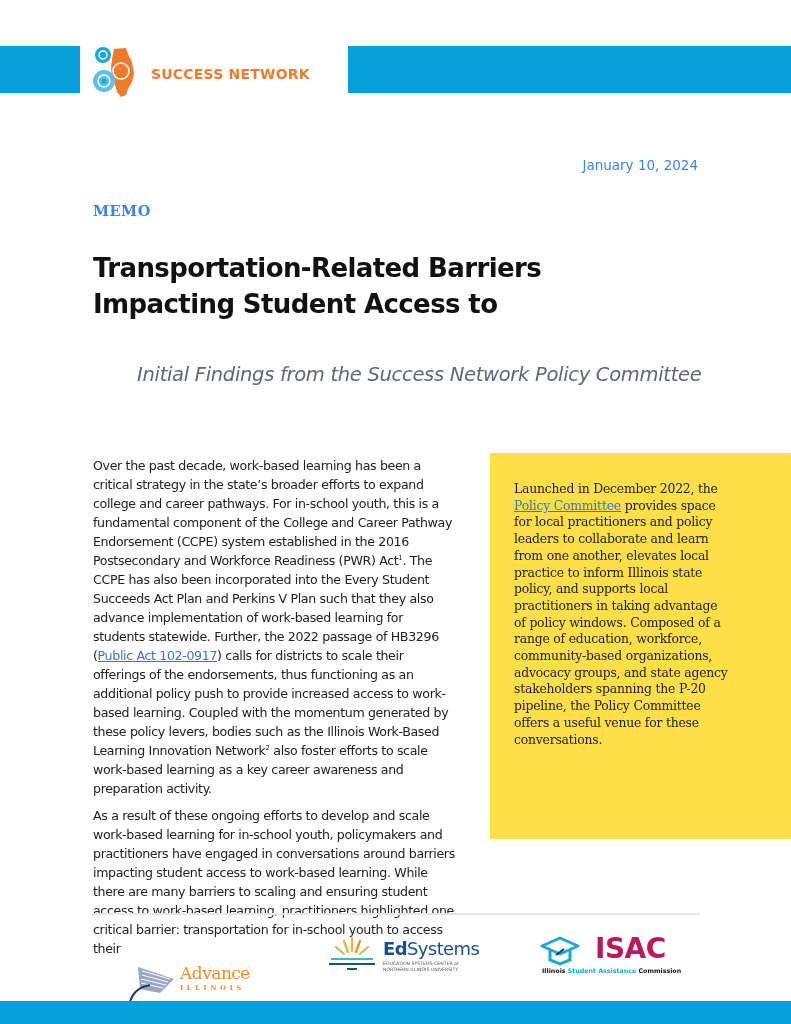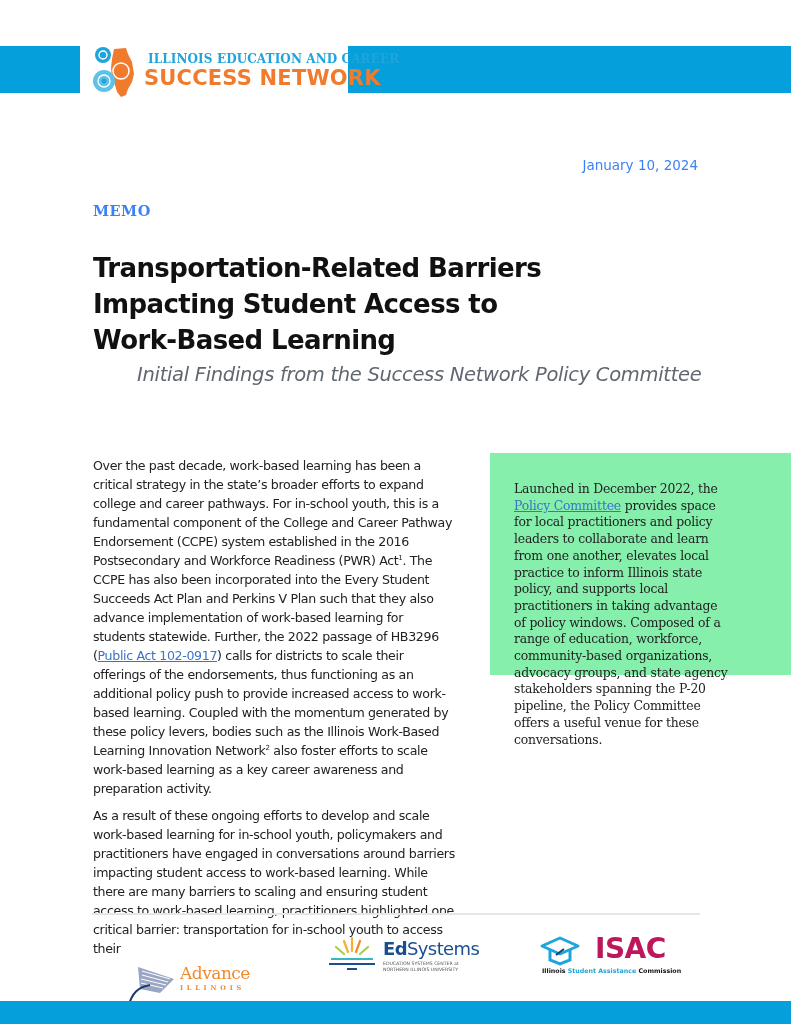--- a/index.html
+++ b/index.html
@@ -7,34 +7,34 @@
     body { position: relative; font-family: "Liberation Sans", sans-serif; color: #222; }
 
     .band { position: absolute; background: #059fdb; }
     .band-top-left { left: 0; top: 46px; width: 80px; height: 47px; }
     .band-top-right { left: 348px; top: 46px; width: 443px; height: 47px; }
     .band-bottom { left: 0; top: 1001px; width: 791px; height: 23px; }
 
     .logo { position: absolute; left: 92px; top: 40px; width: 250px; height: 60px; }
     .logo-icon { position: absolute; left: 0; top: 2px; width: 52px; height: 56px; }
     .logo-line1 { position: absolute; left: 56px; top: 12px; font-family: "DejaVu Serif", serif; font-weight: bold; font-size: 12px; color: #1fa5dc; letter-spacing: 0.1px; white-space: nowrap; }
-    .logo-line2 { position: absolute; left: 52px; top: 26px; font-family: "DejaVu Sans", sans-serif; font-weight: bold; font-size: 21px; color: #f07b2c; letter-spacing: 0.2px; white-space: nowrap; }
+    .logo-line2 { position: absolute; left: 59px; top: 26px; font-family: "DejaVu Sans", sans-serif; font-weight: bold; font-size: 14px; color: #f07b2c; letter-spacing: 0.2px; white-space: nowrap; }
 
     .date { position: absolute; right: 93px; top: 157px; font-family: "DejaVu Sans", sans-serif; font-size: 13.5px; color: #3b82f6; }
     .memo { position: absolute; left: 93px; top: 202px; font-family: "DejaVu Serif", serif; font-weight: bold; font-size: 14.5px; color: #3b82f6; letter-spacing: 0.5px; }
 
     .title { position: absolute; left: 93px; top: 250px; width: 560px; font-family: "DejaVu Sans", sans-serif; font-weight: bold; font-size: 26px; line-height: 36px; color: #111; letter-spacing: -0.6px; }
     .subtitle { position: absolute; left: 93px; top: 363px; font-family: "DejaVu Sans", sans-serif; font-style: italic; font-size: 19.5px; color: #5f6770; letter-spacing: -0.3px; white-space: nowrap; margin-left: 44px; }
 
     .body-col { position: absolute; left: 93px; top: 456px; width: 362px; font-family: "DejaVu Sans", sans-serif; font-size: 12.6px; line-height: 19px; color: #222; letter-spacing: -0.35px; }
     .body-col p { margin-bottom: 8px; }
     .body-col a, .sidebar a { color: #3a74c2; text-decoration: underline; }
     .body-col sup { font-size: 7px; vertical-align: super; line-height: 0; }
 
-    .sidebar { position: absolute; left: 490px; top: 453px; width: 301px; height: 222px; background: #86efac; }
+    .sidebar { position: absolute; left: 490px; top: 453px; width: 301px; height: 386px; background: #fde047; }
     .sidebar-text { position: absolute; left: 24px; top: 28px; width: 214px; font-family: "DejaVu Serif", serif; font-size: 12.4px; line-height: 16.7px; color: #222; letter-spacing: -0.2px; }
 
     .divider { position: absolute; left: 92px; top: 913px; width: 608px; height: 2px; background: #e6e6e6; }
 
     .footer-logo { position: absolute; }
     .advance { left: 120px; top: 959px; width: 140px; height: 50px; }
     .advance-name { position: absolute; left: 60px; top: 4px; font-family: "DejaVu Serif", serif; font-size: 17px; color: #f08a2c; letter-spacing: -0.5px; }
     .advance-sub { position: absolute; left: 60px; top: 25px; font-family: "DejaVu Serif", serif; font-size: 6.5px; color: #f08a2c; letter-spacing: 3.8px; font-weight: bold; }
 
     .edsys { left: 325px; top: 935px; width: 150px; height: 45px; }
@@ -56,31 +56,29 @@
 <div class="logo">
   <svg class="logo-icon" viewBox="0 0 52 56">
     <path d="M22 7 L34 6 L36 12 L40 20 L42 32 L40 40 L36 47 L34 53 L29 55 L25 50 L23 43 L20 36 L19 26 L20 17 Z" fill="#f07b2c"></path>
     <circle cx="29" cy="29" r="8" fill="none" stroke="#fff" stroke-width="1.5"></circle>
     <circle cx="11" cy="13" r="8" fill="#1fa5dc"></circle>
     <circle cx="11" cy="13" r="4" fill="none" stroke="#fff" stroke-width="1.4"></circle>
     <circle cx="12" cy="39" r="11" fill="#5fc1e8"></circle>
     <circle cx="12" cy="39" r="6" fill="none" stroke="#fff" stroke-width="1.3"></circle>
     <circle cx="12" cy="39" r="2.5" fill="#1fa5dc"></circle>
   </svg>
-  <div class="logo-line1">ILLINOIS EDUCATION AND CAREER</div>
   <div class="logo-line2">SUCCESS NETWORK</div>
 </div>
 
 <div class="date">January 10, 2024</div>
 <div class="memo">MEMO</div>
 
 <h1 class="title">
   <div>Transportation-Related Barriers</div>
   <div>Impacting Student Access to</div>
-  <div>Work-Based Learning</div>
 </h1>
 <div class="subtitle">Initial Findings from the Success Network Policy Committee</div>
 
 <div class="body-col">
   <p><span>Over the past decade, work-based learning has been a critical strategy in the state’s broader efforts to expand college and career pathways. For in-school youth, this is a fundamental component of the College and Career Pathway Endorsement (CCPE) system established in the 2016 Postsecondary and Workforce Readiness (PWR) Act</span><sup>1</sup><span>. The CCPE has also been incorporated into the Every Student Succeeds Act Plan and Perkins V Plan such that they also advance implementation of work-based learning for students statewide. Further, the 2022 passage of HB3296 (</span><a href="#">Public Act 102-0917</a><span>) calls for districts to scale their offerings of the endorsements, thus functioning as an additional policy push to provide increased access to work-based learning. Coupled with the momentum generated by these policy levers, bodies such as the Illinois Work-Based Learning Innovation Network</span><sup>2</sup><span> also foster efforts to scale work-based learning as a key career awareness and preparation activity.</span></p>
   <p>As a result of these ongoing efforts to develop and scale work-based learning for in-school youth, policymakers and practitioners have engaged in conversations around barriers impacting student access to work-based learning. While there are many barriers to scaling and ensuring student access to work-based learning, practitioners highlighted one critical barrier: transportation for in-school youth to access their</p>
 </div>
 
 <aside class="sidebar">
   <div class="sidebar-text"><span>Launched in December 2022, the </span><a href="#">Policy Committee</a><span> provides space for local practitioners and policy leaders to collaborate and learn from one another, elevates local practice to inform Illinois state policy, and supports local practitioners in taking advantage of policy windows. Composed of a range of education, workforce, community-based organizations, advocacy groups, and state agency stakeholders spanning the P-20 pipeline, the Policy Committee offers a useful venue for these conversations.</span></div>

